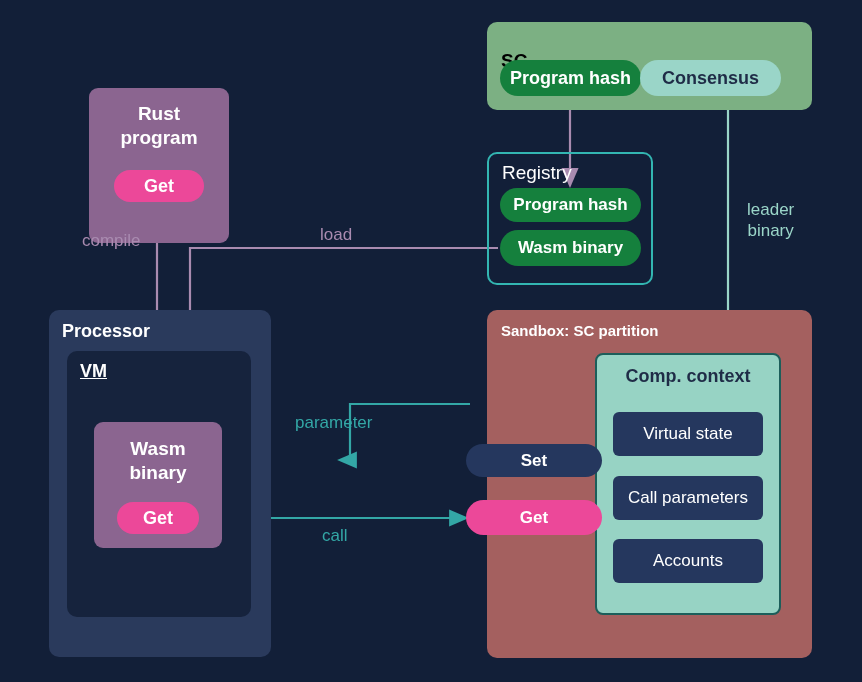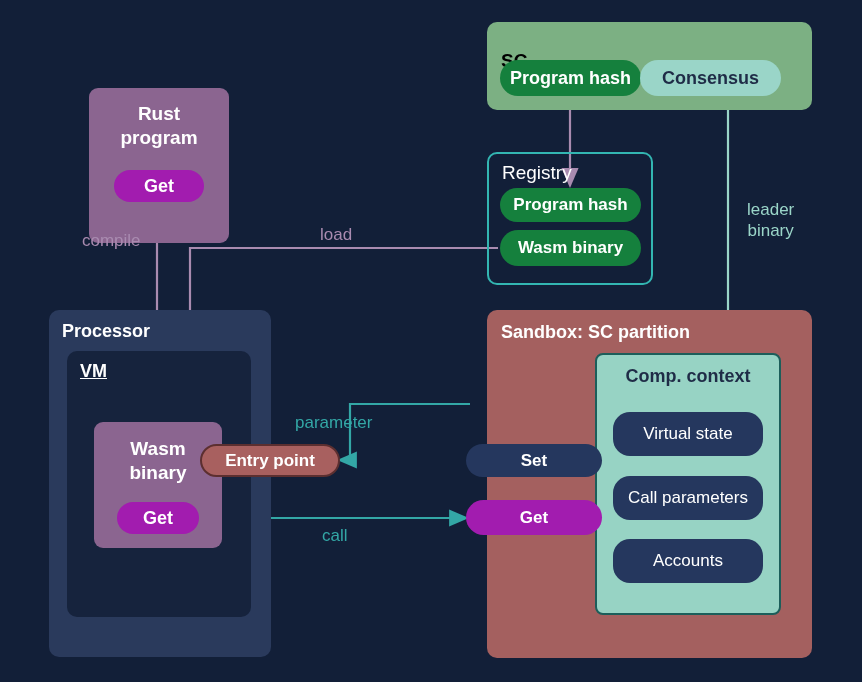--- a/index.html
+++ b/index.html
@@ -69,21 +69,21 @@
     text-decoration: underline;
   }
   .sandbox-box {
     left: 487px; top: 310px; width: 325px; height: 348px;
     background: #a4605f;
     border-radius: 10px;
   }
   .sandbox-title {
     position: absolute;
     left: 14px; top: 12px;
-    font-size: 18px; font-weight: bold;
+    font-size: 15px; font-weight: bold;
     color: #ffffff;
   }
   .ctx-box {
     left: 595px; top: 353px; width: 186px; height: 262px;
     background: #97d3c4;
     border: 2px solid #1c5e5a;
     border-radius: 8px;
   }
   .ctx-title {
     position: absolute;
@@ -123,21 +123,21 @@
   .pill {
     position: absolute;
     display: flex;
     align-items: center;
     justify-content: center;
     box-sizing: border-box;
     border-radius: 999px;
     font-weight: bold;
     color: #ffffff;
   }
-  .pill-teal { background: #a21caf; }
+  .pill-teal { background: #ec4899; }
   .pill-purple { background: #15803d; }
   .pill-lightteal { background: #9ad5c8; color: #1f2c47; }
   .pill-dark { background: #25375e; }
   .pill-red {
     background: #a8605f;
     border: 2px solid #5c2f30;
   }
 
   .get-rust { left: 114px; top: 170px; width: 90px; height: 32px; font-size: 18px; }
   .get-wasm { left: 117px; top: 502px; width: 82px; height: 32px; font-size: 18px; }
@@ -148,21 +148,21 @@
   .entry-point { left: 200px; top: 444px; width: 140px; height: 33px; font-size: 17px; }
   .set-pill { left: 466px; top: 444px; width: 136px; height: 33px; font-size: 17px; }
   .get-pill { left: 466px; top: 500px; width: 136px; height: 35px; font-size: 17px; }
 
   
   .ctx-item {
     position: absolute;
     left: 613px;
     width: 150px; height: 44px;
     background: #25375e;
-    border-radius: 17px;
+    border-radius: 6px;
     display: flex;
     align-items: center;
     justify-content: center;
     font-size: 17px;
     color: #ffffff;
     box-sizing: border-box;
   }
   .ctx-item-0 { top: 412px; }
   .ctx-item-1 { top: 476px; }
   .ctx-item-2 { top: 539px; }
@@ -252,21 +252,20 @@
     <div class="processor-title">Processor</div>
   </div>
   <div class="box vm-box">
     <div class="vm-title">VM</div>
   </div>
   <div class="box wasm-box">
     <div class="wasm-label">Wasm
 binary</div>
   </div>
   <div class="pill pill-teal get-wasm">Get</div>
-  <div class="pill pill-red entry-point">Entry point</div>
 
   <div class="box sandbox-box">
     <div class="sandbox-title">Sandbox: SC partition</div>
   </div>
   <div class="box ctx-box">
     <div class="ctx-title">Comp. context</div>
   </div>
   <div class="ctx-item ctx-item-0">Virtual state</div>
   <div class="ctx-item ctx-item-1">Call parameters</div>
   <div class="ctx-item ctx-item-2">Accounts</div>

